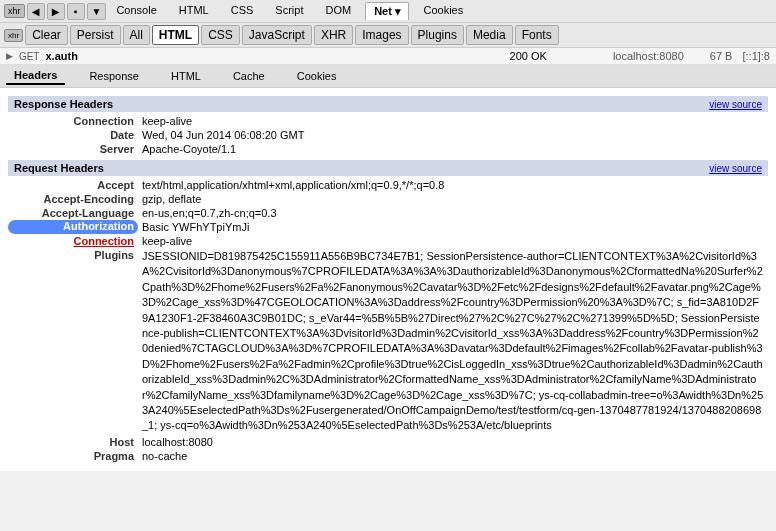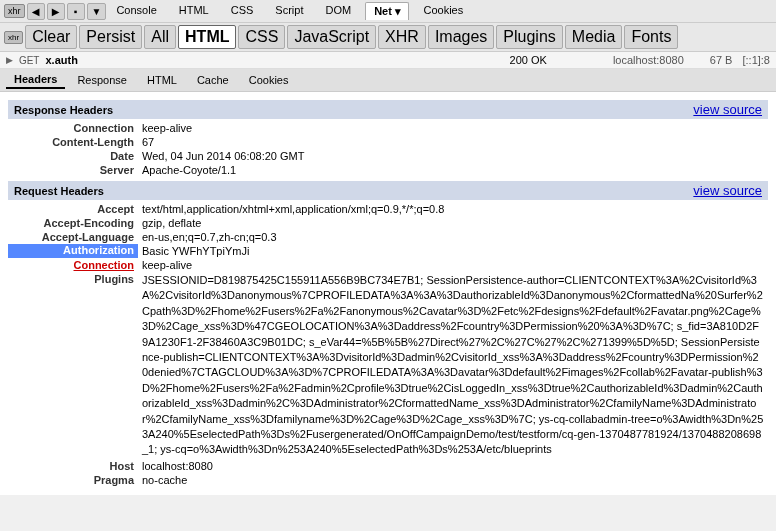--- a/index.html
+++ b/index.html
@@ -50,21 +50,21 @@
     .net-toolbar {
       display: flex;
       align-items: center;
       background: #e8e8e8;
       border-bottom: 1px solid #ccc;
       padding: 2px 4px;
       gap: 2px;
     }
     .net-btn {
       padding: 2px 6px;
-      font-size: 16px;
+      font-size: 12px;
       cursor: pointer;
       border: 1px solid #aaa;
       background: #d8d8d8;
       border-radius: 2px;
     }
     .net-btn.active-filter {
       background: #fff;
       border: 1px solid #666;
       font-weight: bold;
     }
@@ -87,21 +87,21 @@
       font-size: 11px;
     }
 
     
     .sub-tabs {
       display: flex;
       align-items: center;
       background: #e0e0e0;
       border-bottom: 1px solid #ccc;
       padding: 2px 6px;
-      gap: 4px;
+      gap: 16px;
     }
     .sub-tab {
       padding: 2px 8px;
       font-size: 11px;
       cursor: pointer;
     }
     .sub-tab.active-sub-tab {
       font-weight: bold;
       border-bottom: 2px solid #000;
     }
@@ -121,21 +121,21 @@
       background: #d0d8e8;
       padding: 2px 6px;
       margin: 4px 0 2px 0;
       font-weight: bold;
       font-size: 11px;
     }
     .view-source-link {
       color: #0000cc;
       cursor: pointer;
       font-weight: normal;
-      font-size: 13px;
+      font-size: 10px;
       text-decoration: underline;
     }
 
     
     .headers-table {
       width: 100%;
       border-collapse: collapse;
       font-size: 11px;
       margin-bottom: 4px;
     }
@@ -227,24 +227,20 @@
     <span class="view-source-link">view source</span>
   </div>
 
   <table class="headers-table">
     <tbody>
         <tr>
       <td class="header-name">Connection</td>
       <td class="header-value">keep-alive</td>
     </tr>
     <tr>
-      <td class="header-name">Content-Length</td>
-      <td class="header-value">67</td>
-    </tr>
-    <tr>
       <td class="header-name">Date</td>
       <td class="header-value">Wed, 04 Jun 2014 06:08:20 GMT</td>
     </tr>
     <tr>
       <td class="header-name">Server</td>
       <td class="header-value">Apache-Coyote/1.1</td>
     </tr>
   </tbody>
     </table>
 
@@ -261,21 +257,21 @@
     </tr>
     <tr>
       <td class="header-name">Accept-Encoding</td>
       <td class="header-value">gzip, deflate</td>
     </tr>
     <tr>
       <td class="header-name">Accept-Language</td>
       <td class="header-value">en-us,en;q=0.7,zh-cn;q=0.3</td>
     </tr>
     <tr>
-      <td class="header-name highlighted" style="background:#5588ff;color:#fff;padding:0 4px;">Authorization</td>
+      <td class="header-name highlighted" style="background:#5588ff;color:#fff;padding:0 4px;border-radius:7px;">Authorization</td>
       <td class="header-value">Basic YWFhYTpiYmJi</td>
     </tr>
     <tr>
       <td class="header-name" style="text-decoration:underline;color:#cc0000;">Connection</td>
       <td class="header-value">keep-alive</td>
     </tr>
     <tr>
       <td class="header-name">Plugins</td>
       <td class="header-value cookie-value">JSESSIONID=D819875425C155911A556B9BC734E7B1; SessionPersistence-author=CLIENTCONTEXT%3A%2CvisitorId%3A%2CvisitorId%3Danonymous%7CPROFILEDATA%3A%3A%3DauthorizableId%3Danonymous%2CformattedNa%20Surfer%2Cpath%3D%2Fhome%2Fusers%2Fa%2Fanonymous%2Cavatar%3D%2Fetc%2Fdesigns%2Fdefault%2Favatar.png%2Cage%3D%2Cage_xss%3D%47CGEOLOCATION%3A%3Daddress%2Fcountry%3DPermission%20%3A%3D%7C; s_fid=3A810D2F9A1230F1-2F38460A3C9B01DC; s_eVar44=%5B%5B%27Direct%27%2C%27C%27%2C%271399%5D%5D; SessionPersistence-publish=CLIENTCONTEXT%3A%3DvisitorId%3Dadmin%2CvisitorId_xss%3A%3Daddress%2Fcountry%3DPermission%20denied%7CTAGCLOUD%3A%3D%7CPROFILEDATA%3A%3Davatar%3Ddefault%2Fimages%2Fcollab%2Favatar-publish%3D%2Fhome%2Fusers%2Fa%2Fadmin%2Cprofile%3Dtrue%2CisLoggedIn_xss%3Dtrue%2CauthorizableId%3Dadmin%2CauthorizableId_xss%3Dadmin%2C%3DAdministrator%2CformattedName_xss%3DAdministrator%2CfamilyName%3DAdministrator%2CfamilyName_xss%3Dfamilyname%3D%2Cage%3D%2Cage_xss%3D%7C; ys-cq-collabadmin-tree=o%3Awidth%3Dn%253A240%5EselectedPath%3Ds%2Fusergenerated/OnOffCampaignDemo/test/testform/cq-gen-1370487781924/1370488208698_1; ys-cq=o%3Awidth%3Dn%253A240%5EselectedPath%3Ds%253A/etc/blueprints</td>
     </tr>

